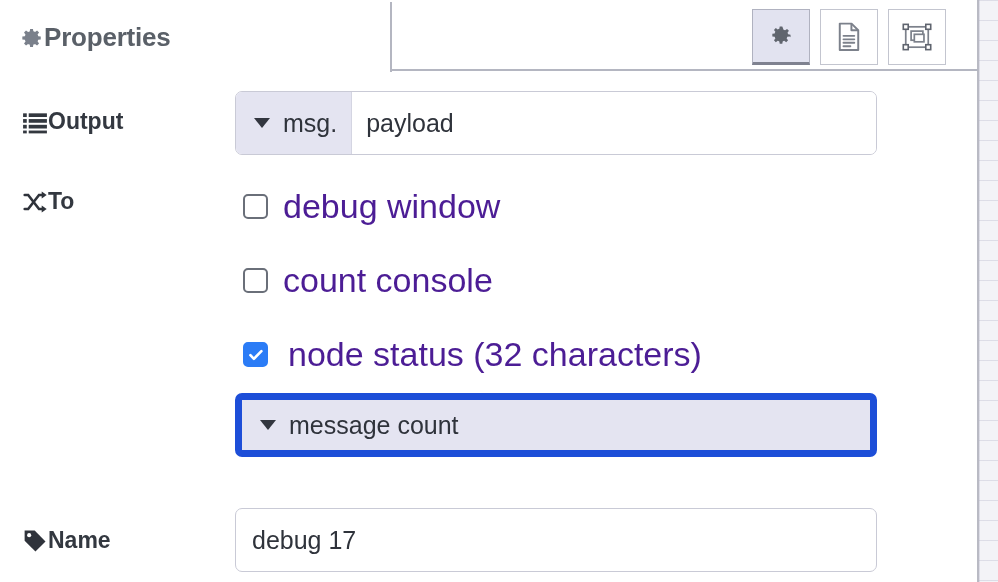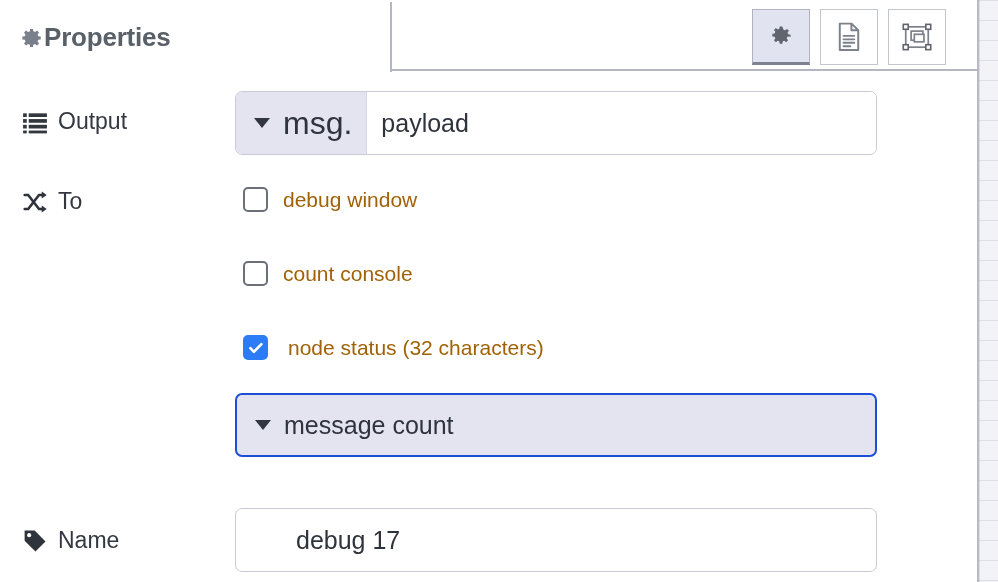--- a/index.html
+++ b/index.html
@@ -109,24 +109,24 @@
   .row {
     position: absolute;
     left: 0;
     width: 978px;
   }
   .row-label {
     position: absolute;
     left: 22px;
     display: flex;
     align-items: center;
-    gap: 10px;
     color: #333840;
     font-size: 23px;
     white-space: nowrap;
+    font-weight: bold;
   }
   .row-label .ico { width: 26px; height: 26px; display: block; flex: none; }
 
   
   .field {
     position: absolute;
     left: 235px;
     width: 642px;
     border: 1px solid #c9cad6;
     border-radius: 7px;
@@ -136,21 +136,21 @@
     overflow: hidden;
   }
 
   .typed-prefix {
     background: #e4e4f1;
     border-right: 1px solid #d4d5e2;
     display: flex;
     align-items: center;
     gap: 13px;
     padding: 0 14px 0 18px;
-    font-size: 32px;
+    font-size: 25px;
     color: #2f333b;
     cursor: pointer;
   }
   .caret {
     width: 0; height: 0;
     border-left: 8px solid transparent;
     border-right: 8px solid transparent;
     border-top: 10px solid #32363f;
     display: block;
   }
@@ -159,21 +159,21 @@
     display: flex;
     align-items: flex-start;
     padding: 0 14px;
     font-size: 25px;
     color: #2f333b;
     background: #ffffff;
   }
 
   .dropdown-full {
     background: #e4e4f1;
-    border: 2px solid #1d4ed8;
+    border: 7px solid #1d4ed8;
     border-radius: 7px;
     display: flex;
     align-items: center;
     gap: 13px;
     padding: 0 18px;
     font-size: 25px;
     color: #2f333b;
     cursor: pointer;
   }
 
@@ -205,22 +205,22 @@
     display: flex;
     align-items: center;
     justify-content: center;
   }
   .cbox.checked {
     background: #2b7cf6;
     border-color: #2b7cf6;
   }
   .cbox.checked svg { display: block; }
   .cblabel {
-    font-size: 21px;
-    color: #a16207;
+    font-size: 34px;
+    color: #4c1d95;
     white-space: nowrap;
   }
 </style>
 </head>
 <body>
 
 <div id="app">
 
   <div class="panel-edge"></div>
   <div class="canvas-strip"></div>
@@ -362,19 +362,19 @@
       <div class="row-label" style="top:37px;">
         <span class="ico">
           <svg class="ico" viewBox="0 0 24 24" aria-hidden="true">
             <path d="M2.4 2.4h9.3l10 10-9.3 9.3-10-10z" fill="#2f333b"></path>
             <circle cx="6.6" cy="6.6" r="1.9" fill="#ffffff"></circle>
           </svg>
         </span>
         <span>Name</span>
       </div>
 
-      <div class="field" style="top:18px;height:64px;padding-left:44px;">
+      <div class="field" style="top:18px;height:64px;">
         <input class="text-input" type="text" value="debug 17" style="">
       </div>
     </div>
 
   </div>
 </div>
 
 </body></html>

